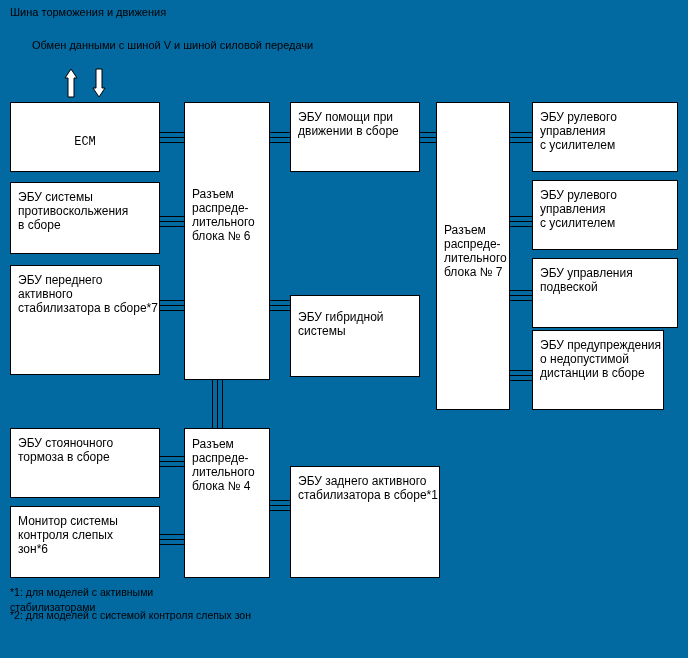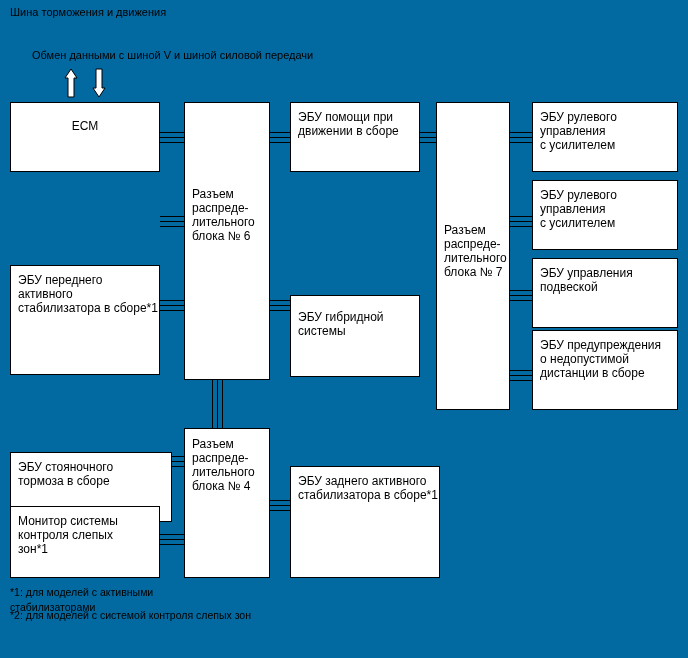--- a/index.html
+++ b/index.html
@@ -64,21 +64,21 @@
     line-height: 15px;
     white-space: pre-line;
   }
 </style>
 </head>
 <body>
 
 <div id="page">
 
   <div class="txt" style="left:10px; top:5px;">Шина торможения и движения</div>
-  <div class="txt" style="left:32px; top:38px;margin-top:10px;">Обмен данными с шиной V и шиной силовой передачи</div>
+  <div class="txt" style="left:32px; top:38px;">Обмен данными с шиной V и шиной силовой передачи</div>
 
   <div class="arrow-up" style="left:64px; top:68px;">
     <svg width="14" height="30" viewBox="0 0 14 30">
       <polygon points="7,1 13,10 10,10 10,29 4,29 4,10 1,10" fill="#ffffff" stroke="#000000" stroke-width="1"></polygon>
     </svg>
   </div>
   <div class="arrow-down" style="left:92px; top:68px;">
     <svg width="14" height="30" viewBox="0 0 14 30">
       <polygon points="7,29 13,20 10,20 10,1 4,1 4,20 1,20" fill="#ffffff" stroke="#000000" stroke-width="1"></polygon>
     </svg>
@@ -134,27 +134,32 @@
 
   <div class="line" style="left:160px; top:534px; width:24px; height:1px;"></div>
   <div class="line" style="left:160px; top:539px; width:24px; height:1px;"></div>
   <div class="line" style="left:160px; top:544px; width:24px; height:1px;"></div>
 
   <div class="line" style="left:270px; top:500px; width:20px; height:1px;"></div>
   <div class="line" style="left:270px; top:505px; width:20px; height:1px;"></div>
   <div class="line" style="left:270px; top:510px; width:20px; height:1px;"></div>
 
   <div class="box" style="left:10px; top:102px; width:150px; height:70px;">
-    <span class="label center" style="top:16px;">ECM</span>
-  </div>
-
+    <span class="label center" style="top:32px;font-family:Liberation Mono, monospace;">ECM</span>
+  </div>
+
+  <div class="box" style="left:10px; top:182px; width:150px; height:72px;">
+    <span class="label left">ЭБУ системы
+противоскольжения
+в сборе</span>
+  </div>
 
   <div class="box" style="left:10px; top:265px; width:150px; height:110px;">
     <span class="label left">ЭБУ переднего активного
-стабилизатора в сборе*1</span>
+стабилизатора в сборе*7</span>
   </div>
 
   <div class="box" style="left:184px; top:102px; width:86px; height:278px;">
     <span class="label left" style="top:84px;">Разъем
 распреде-
 лительного
 блока № 6</span>
   </div>
 
   <div class="box" style="left:290px; top:102px; width:130px; height:70px;">
@@ -184,35 +189,35 @@
     <span class="label left">ЭБУ рулевого
 управления
 с усилителем</span>
   </div>
 
   <div class="box" style="left:532px; top:258px; width:146px; height:70px;">
     <span class="label left">ЭБУ управления
 подвеской</span>
   </div>
 
-  <div class="box" style="left:532px; top:330px; width:146px; height:80px;">
+  <div class="box" style="left:532px; top:330px; width:132px; height:80px;">
     <span class="label left">ЭБУ предупреждения
 о недопустимой
 дистанции в сборе</span>
   </div>
 
-  <div class="box" style="left:10px; top:452px; width:162px; height:70px;">
+  <div class="box" style="left:10px; top:428px; width:150px; height:70px;">
     <span class="label left">ЭБУ стояночного
 тормоза в сборе</span>
   </div>
 
   <div class="box" style="left:10px; top:506px; width:150px; height:72px;">
     <span class="label left">Монитор системы
 контроля слепых
-зон*1</span>
+зон*6</span>
   </div>
 
   <div class="box" style="left:184px; top:428px; width:86px; height:150px;">
     <span class="label left" style="top:8px;">Разъем
 распреде-
 лительного
 блока № 4</span>
   </div>
 
   <div class="box" style="left:290px; top:466px; width:150px; height:112px;">

